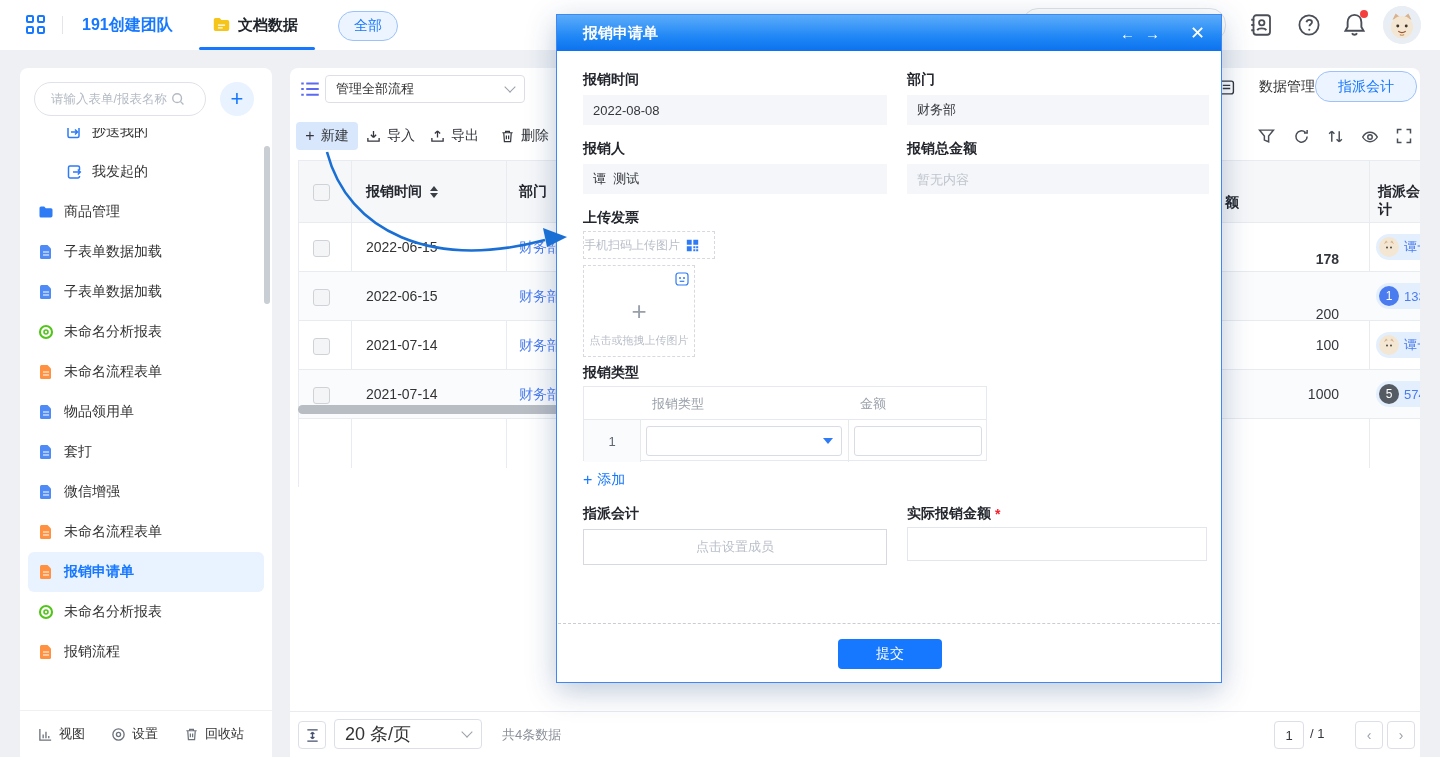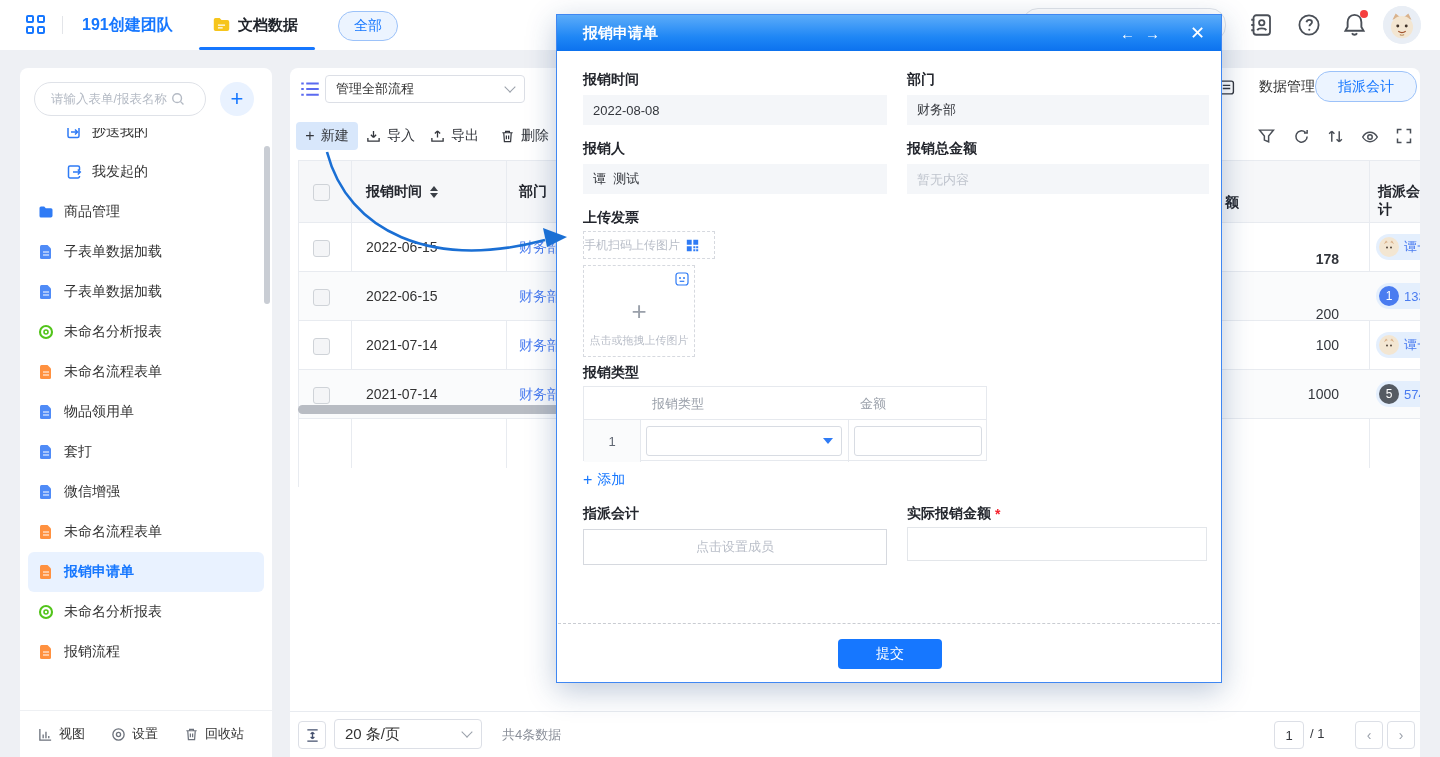--- a/index.html
+++ b/index.html
@@ -83,21 +83,21 @@
   .badge.blue{background:#4a7cf0;}
   .badge.dark{background:#555b63;}
   .mini-cat{width:20px;height:20px;border-radius:50%;overflow:hidden;background:#f3e6d2;position:relative;}
   .hthumb{position:absolute;left:8px;top:337px;width:305px;height:9px;background:#b8bcc3;border-radius:5px;}
 
   
   .pgbar{position:absolute;left:0;right:0;bottom:0;height:45px;border-top:1px solid #e8ebf0;background:#fff;}
   .pg-iconbtn{position:absolute;left:8px;top:9px;width:26px;height:26px;border:1px solid #dcdfe6;border-radius:4px;
     display:flex;align-items:center;justify-content:center;}
   .pg-size{position:absolute;left:44px;top:7px;width:148px;height:30px;border:1px solid #dcdfe6;border-radius:4px;
-    display:flex;align-items:center;justify-content:space-between;padding:0 10px;box-sizing:border-box;font-size:15px;}
+    display:flex;align-items:center;justify-content:space-between;padding:0 10px;box-sizing:border-box;font-size:18px;}
   .pg-total{position:absolute;left:212px;top:14px;color:#8a8f99;font-size:13px;}
   .pg-box{position:absolute;top:9px;width:28px;height:26px;border:1px solid #dcdfe6;border-radius:4px;
     display:flex;align-items:center;justify-content:center;font-size:13px;color:#33363c;}
   .pg-of{position:absolute;left:1020px;top:14px;font-size:13px;color:#33363c;}
   .pg-nav{position:absolute;top:9px;width:26px;height:26px;border:1px solid #dcdfe6;border-radius:4px;
     display:flex;align-items:center;justify-content:center;color:#9aa0aa;font-size:14px;}
 
   
   .modal{position:absolute;left:556px;top:14px;width:666px;height:669px;background:#fff;z-index:20;
     border:1px solid #3f87f2;box-shadow:0 8px 28px rgba(20,60,120,.28);box-sizing:border-box;}

